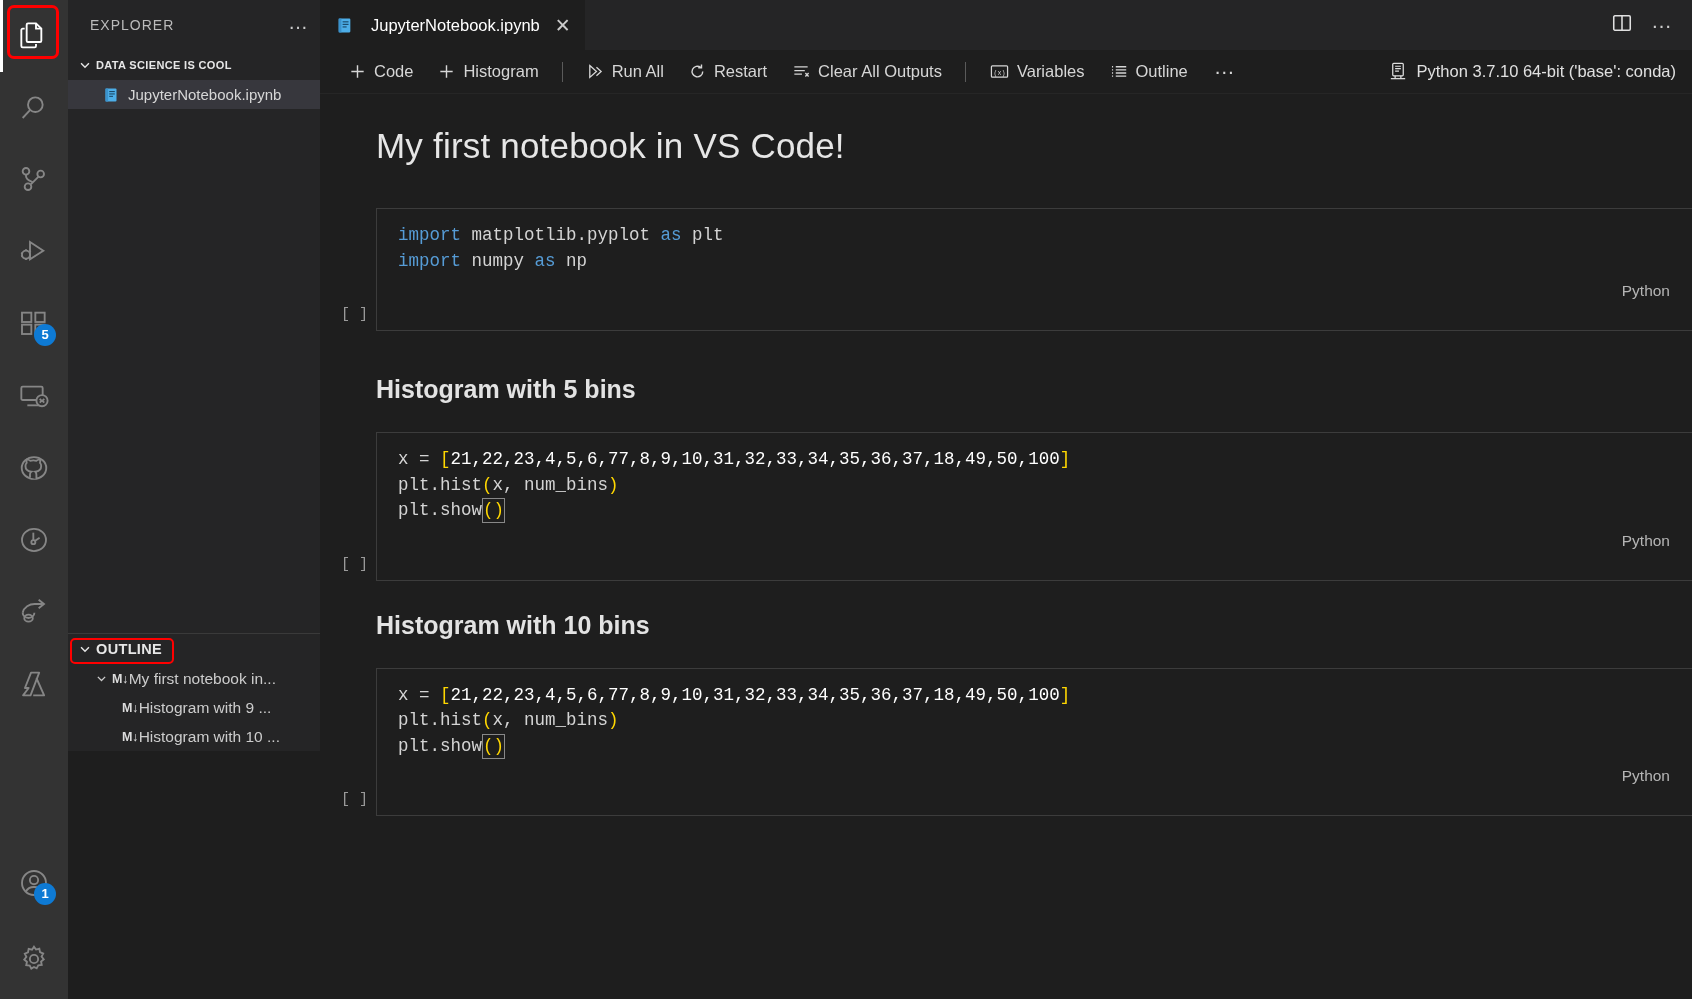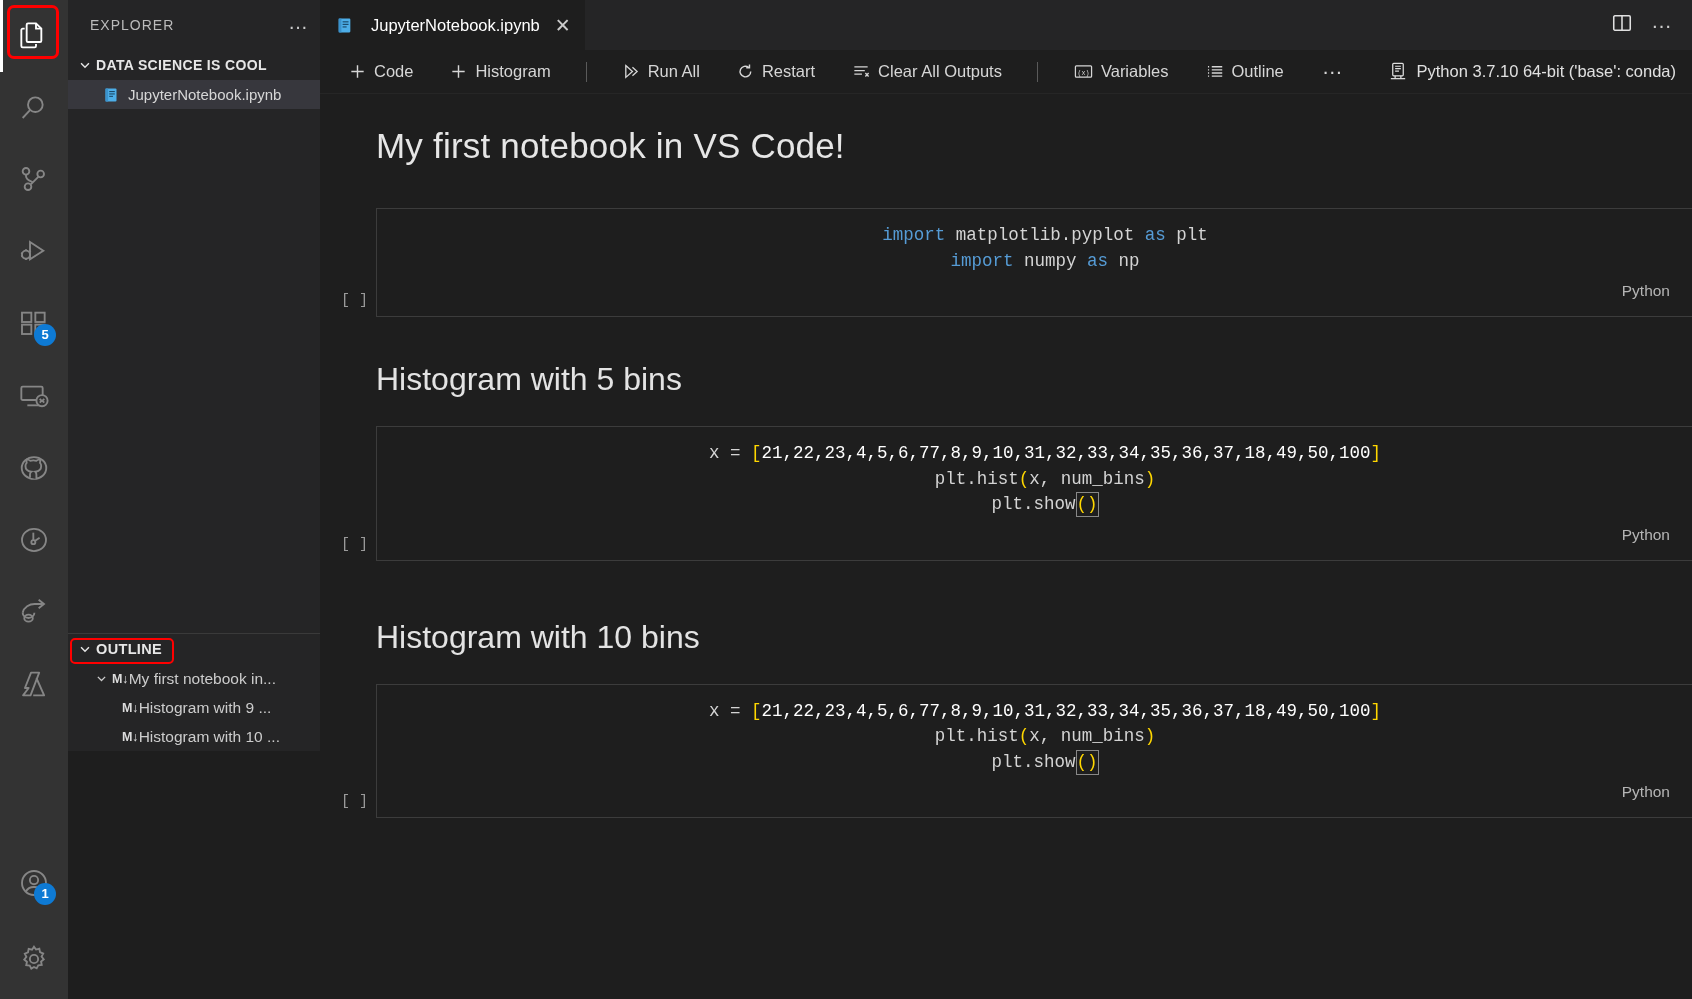--- a/index.html
+++ b/index.html
@@ -56,21 +56,21 @@
   .sidebar-header {
     height: 50px; display: flex; align-items: center;
     padding: 0 10px 0 22px; color: #bbbbbb;
     font-size: 14px; letter-spacing: 1.0px;
   }
   .sidebar-header .title { flex: 1 1 auto; }
   .sb-dots { color: #cccccc; font-size: 20px; letter-spacing: 2px; line-height: 10px; padding-bottom:7px;}
   .section-head {
     height: 30px; display: flex; align-items: center;
     padding-left: 6px; color: #e7e7e7;
-    font-size: 14px; font-weight: bold; letter-spacing: .35px;
+    font-size: 11px; font-weight: bold; letter-spacing: .35px;
   }
   .twisty {
     width: 22px; height: 22px; display:inline-flex;
     align-items:center; justify-content:center; flex: 0 0 22px;
   }
   .file-row {
     height: 29px; display: flex; align-items: center;
     padding-left: 34px; background: #37373d;
     color: #d7d7d7; font-size: 15px;
   }
@@ -122,21 +122,21 @@
   }
   .tab-close { color: #cccccc; font-size: 19px; line-height: 1; margin-left: 6px; }
   .tab-actions {
     margin-left: auto; display: flex; align-items: center; gap: 18px;
     padding-right: 18px; color: #cccccc;
   }
   .tab-dots { font-size: 21px; letter-spacing: 2px; line-height: 8px; padding-bottom: 8px;}
 
   .nb-toolbar {
     height: 44px; display: flex; align-items: center;
-    padding-left: 16px; gap: 12px; color: #cccccc;
+    padding-left: 16px; gap: 0; color: #cccccc;
     border-bottom: 1px solid #262626;
   }
   .tb-btn {
     display: flex; align-items: center; gap: 7px;
     padding: 3px 12px; font-size: 16.5px; color: #d6d6d6;
     white-space: nowrap;
   }
   .tb-sep { width: 1px; height: 20px; background: #5a5a5a; margin: 0 11px; }
   .tb-dots { font-size: 21px; letter-spacing: 2px; line-height: 8px; padding: 0 14px 10px 14px; color:#d6d6d6;}
   .kernel {
@@ -147,35 +147,34 @@
   
   .notebook {
     flex: 1 1 auto; overflow: hidden; position: relative;
     padding: 0 0 0 0;
   }
   .nb-title {
     color: #e6e6e6; font-size: 35px; font-weight: 400;
     padding: 32px 0 0 56px; letter-spacing: .2px;
   }
   .md-heading {
-    color: #e3e3e3; font-size: 32px; font-weight: 400;
+    color: #e3e3e3; font-size: 25px; font-weight: 700;
     padding-left: 56px;
   }
   .cell { position: relative; margin-top: 20px; }
   .cell-row { display: flex; align-items: stretch; }
   .exec-gutter {
     width: 56px; flex: 0 0 56px; position: relative;
     color: #9a9a9a; font-family: "Liberation Mono", monospace; font-size: 15px;
   }
   .exec-label { position: absolute; bottom: 8px; left: 21px; }
   .code-box {
     flex: 1 1 auto; border: 1px solid #3c3c3c; border-right: none;
     background: #1e1e1e; position: relative;
-    padding: 14px 0 10px 0;
-    text-align: center;
+    padding: 14px 0 24px 0;
   }
   .code-line {
     font-family: "Liberation Mono", monospace;
     font-size: 17.5px; line-height: 25.5px;
     color: #d4d4d4; padding-left: 21px; white-space: pre;
   }
   .kw { color: #569cd6; }
   .num { color: #ffffff; }
   .brk { color: #ffd700; }
   .plain { color: #d4d4d4; }
@@ -494,21 +493,21 @@
           <div class="code-box">
             <div class="code-line"><span class="plain">x = </span><span class="brk">[</span><span class="num">21,22,23,4,5,6,77,8,9,10,31,32,33,34,35,36,37,18,49,50,100</span><span class="brk">]</span></div>
             <div class="code-line"><span class="plain">plt.hist</span><span class="brk">(</span><span class="plain">x, num_bins</span><span class="brk">)</span></div>
             <div class="code-line"><span class="plain">plt.show</span><span class="brk match-box">()</span></div>
             <div class="cell-pad-top"></div>
             <div class="lang-row">Python</div>
           </div>
         </div>
       </div>
 
-      <div class="cell" style="margin-top:58px">
+      <div class="cell" style="margin-top:30px">
         <div class="md-heading">Histogram with 10 bins</div>
       </div>
 
       <div class="cell" style="margin-top:28px">
         <div class="cell-row">
           <div class="exec-gutter">
             <span class="exec-label">[ ]</span>
           </div>
           <div class="code-box">
             <div class="code-line"><span class="plain">x = </span><span class="brk">[</span><span class="num">21,22,23,4,5,6,77,8,9,10,31,32,33,34,35,36,37,18,49,50,100</span><span class="brk">]</span></div>

